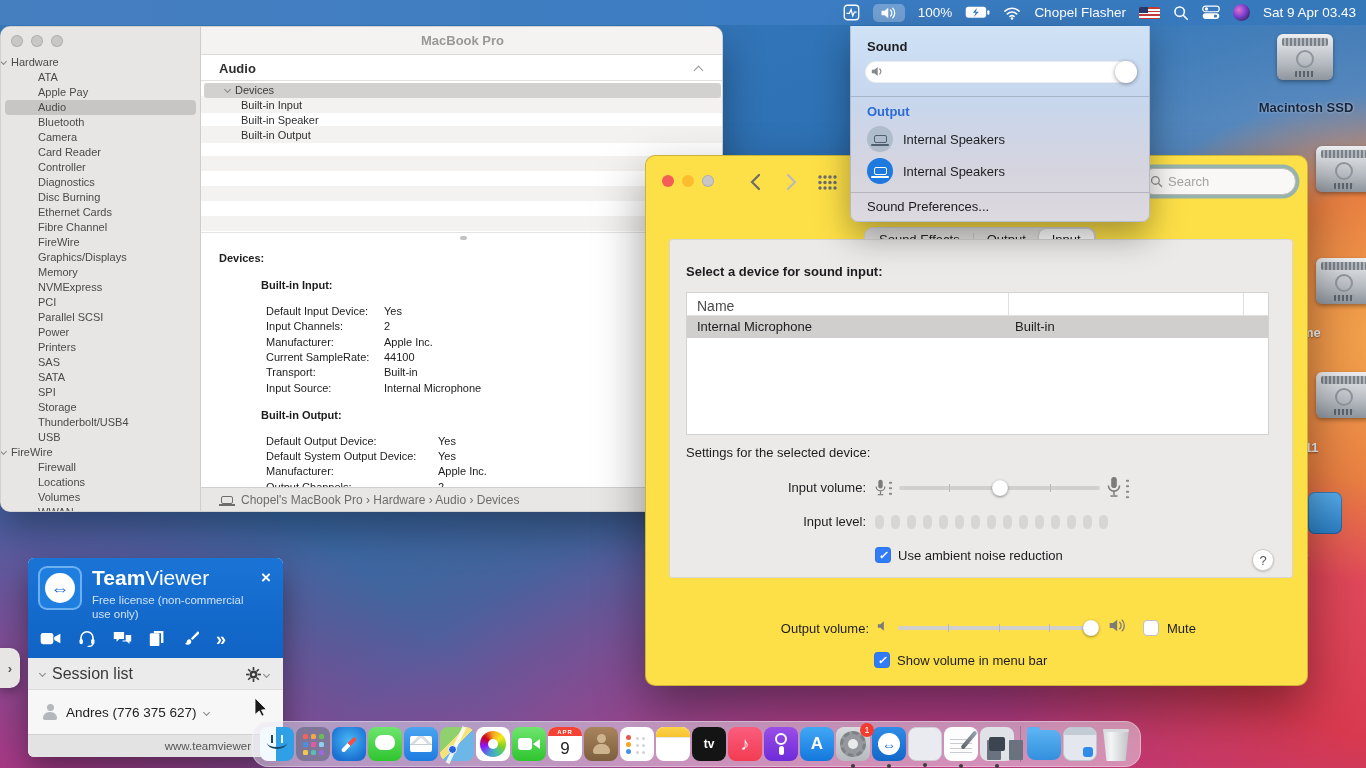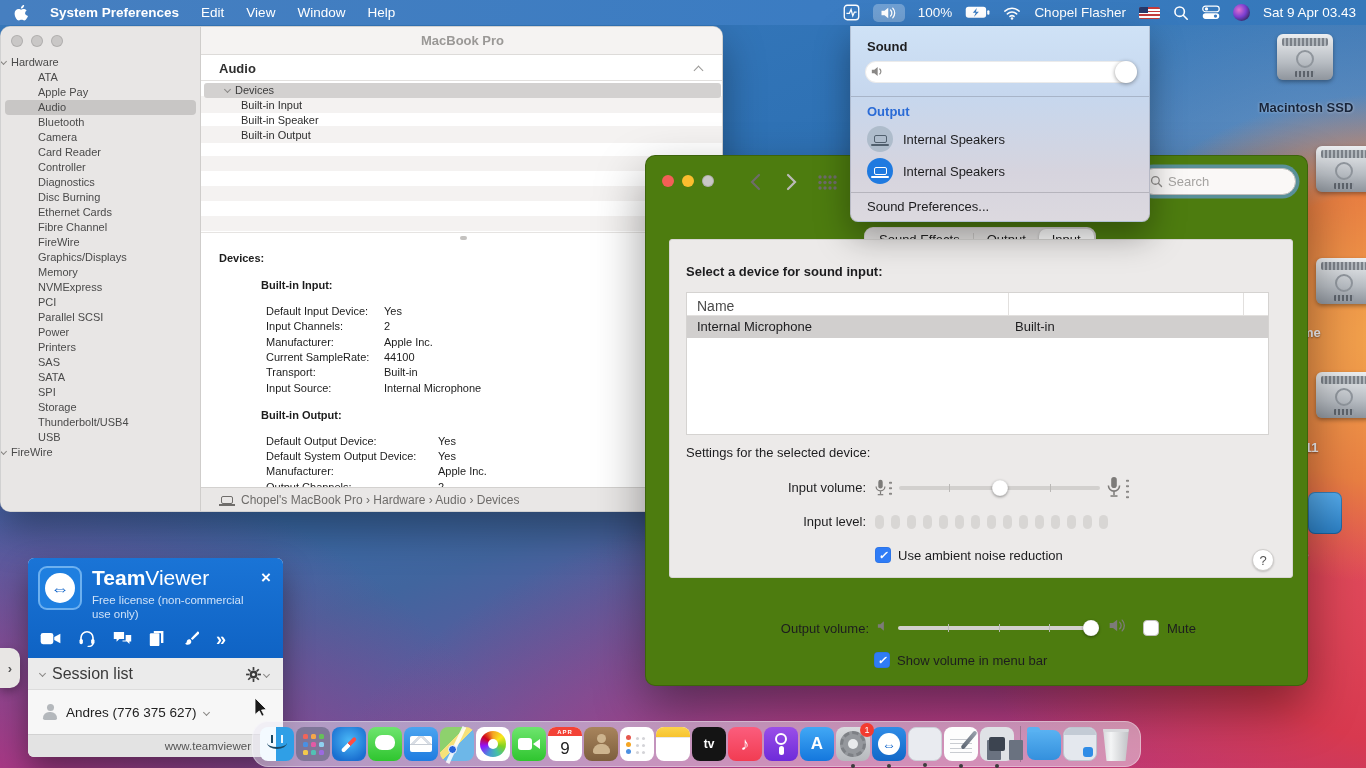--- a/index.html
+++ b/index.html
@@ -88,21 +88,21 @@
   .si-det .h1 { font-weight:bold; margin:12px 0 10px 42px; }
   .kv-row { display:flex; margin-left:47px; }
   .kv-in .k { width:118px; } .kv-out .k { width:172px; }
   .si-status { position:absolute; left:200px; bottom:0; width:523px; height:24px; background:#e9e7e6;
     border-top:1px solid #d3d1cf; display:flex; align-items:center; gap:8px; padding-left:20px; color:#6e6c6a; font-size:12px; }
   .lap2 { width:12px; height:8px; border:1.5px solid #6f6d6b; border-radius:2px; position:relative; }
   .lap2::after { content:""; position:absolute; left:-3px; right:-3px; bottom:-3px; height:1.6px; background:#6f6d6b; }
 
   
   .sound { position:absolute; left:645px; top:155px; width:663px; height:531px; z-index:4;
-    background:#4d7c0f; border-radius:10px; border:1px solid rgba(0,0,0,.2);
+    background:#fde047; border-radius:10px; border:1px solid rgba(0,0,0,.2);
     box-shadow:0 22px 50px rgba(0,0,0,.4); font-size:13px; color:#1d1d1f; }
   .sound .lights { left:16px; top:19px; }
   .nav-arrow { position:absolute; top:13px; width:26px; height:26px; display:flex; align-items:center; justify-content:center; }
   .grid-ic { position:absolute; left:172px; top:19px; }
   .search { position:absolute; left:494px; top:12px; width:156px; height:27px; background:#faf8f7;
     border:1px solid #bdbbb9; border-radius:14px; box-shadow:0 0 0 3.5px rgba(96,155,227,.65);
     display:flex; align-items:center; gap:5px; padding-left:9px; }
   .search input { border:none; outline:none; background:transparent; width:110px; font-size:13px; color:#333;
     font-family:"Liberation Sans",sans-serif; }
   .search input::placeholder { color:#a5a3a1; }
@@ -305,36 +305,20 @@
       <i class="pl"></i>
       <i class="vb"></i>
     </div>
 </div>
 <div class="vol-label light" style="left:1294px; top:440px; width:60px; text-align:left;">s 11</div>
 
 <div class="blue-ic"></div>
 <div class="vol-label light" style="left:1302px; top:548px; width:30px; text-align:left; font-size:12px;">e</div>
 
 <div class="menubar">
-  <div class="mb-left">
-    <span class="mb-ic">
-      <svg width="14" height="16" viewBox="0 0 14 17">
-          <path d="M11.3 9c0-2 1.6-3 1.7-3.1-.9-1.4-2.4-1.6-2.9-1.6-1.2-.1-2.4.7-3 .7-.6 0-1.6-.7-2.6-.7C2.2 4.4.2 6 .2 9.1c0 1.9.7 3.9 1.6 5.2.8 1.1 1.7 2.1 2.9 2.1 1.1 0 1.5-.7 2.9-.7s1.7.7 2.9.7c1.2 0 2-1.1 2.7-2.2.9-1.3 1.2-2.5 1.2-2.6-.1 0-3.1-1.2-3.1-2.6z" fill="#fff"></path>
-          <path d="M9.4 2.7c.6-.7 1-1.7.9-2.7-.9 0-1.9.6-2.5 1.3-.6.6-1 1.6-.9 2.5 1 .1 1.9-.5 2.5-1.1z" fill="#fff"></path>
-        </svg>
-    </span>
-    <span class="appname">System Preferences</span>
-    <span class="mb-menus">
-
-    <span>Edit</span>
-        <span>View</span>
-        <span>Window</span>
-        <span>Help</span>
-      </span>
-  </div>
   <div class="mb-right">
     <span class="mb-ic">
       <svg width="17" height="17" viewBox="0 0 20 20">
           <rect x="1.5" y="1.5" width="17" height="17" rx="3.5" fill="none" stroke="#fff" stroke-width="1.6"></rect>
           <polyline points="4,11 7.5,11 9.5,6.5 11.5,14 13.5,9.5 16,9.5" fill="none" stroke="#fff" stroke-width="1.5"></polyline>
         </svg>
     </span>
     <span class="mb-ic vol-wrap">
       <svg width="18" height="14" viewBox="0 0 24 18">
           <path d="M2 6v6h4l5 4V2L6 6H2z" fill="#fff"></path>
@@ -411,20 +395,27 @@
           <div class="tree-child">Power</div>
           <div class="tree-child">Printers</div>
           <div class="tree-child">SAS</div>
           <div class="tree-child">SATA</div>
           <div class="tree-child">SPI</div>
           <div class="tree-child">Storage</div>
           <div class="tree-child">Thunderbolt/USB4</div>
           <div class="tree-child">USB</div>
         </div>
       <div class="tree-parent"><i class="chev"></i><span>FireWire</span></div>
+      <div>
+
+      <div class="tree-child">Firewall</div>
+          <div class="tree-child">Locations</div>
+          <div class="tree-child">Volumes</div>
+          <div class="tree-child">WWAN</div>
+        </div>
     </div>
   </div>
   <div class="si-title">MacBook Pro</div>
   <div class="si-sec">
     <b>Audio</b>
     <i class="chev-up"></i>
   </div>
   <div class="si-list">
     <div class="dev-hdr"><i class="chev"></i><span>Devices</span></div>
     <div>

